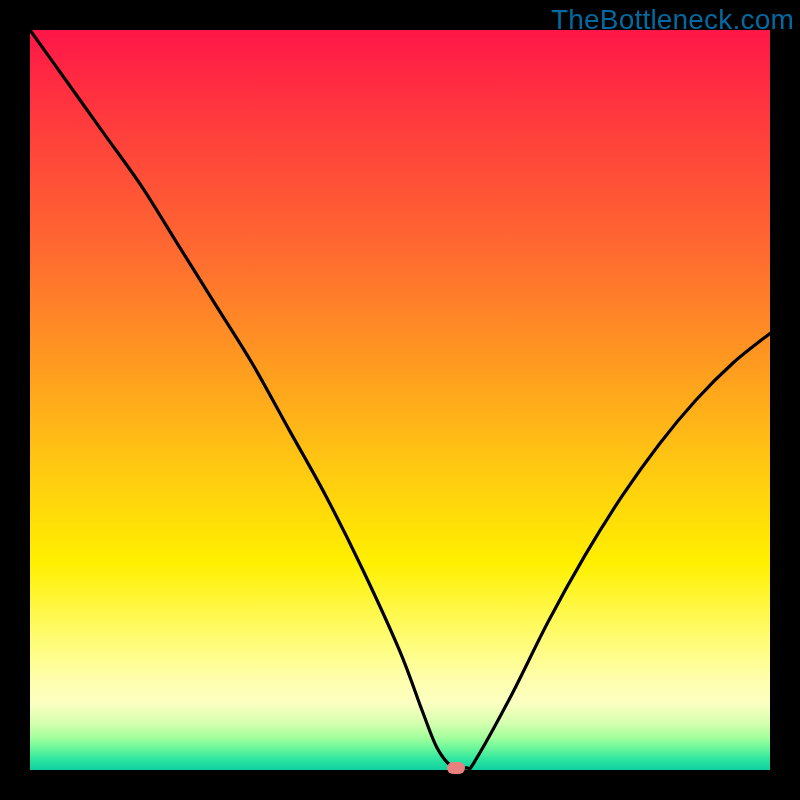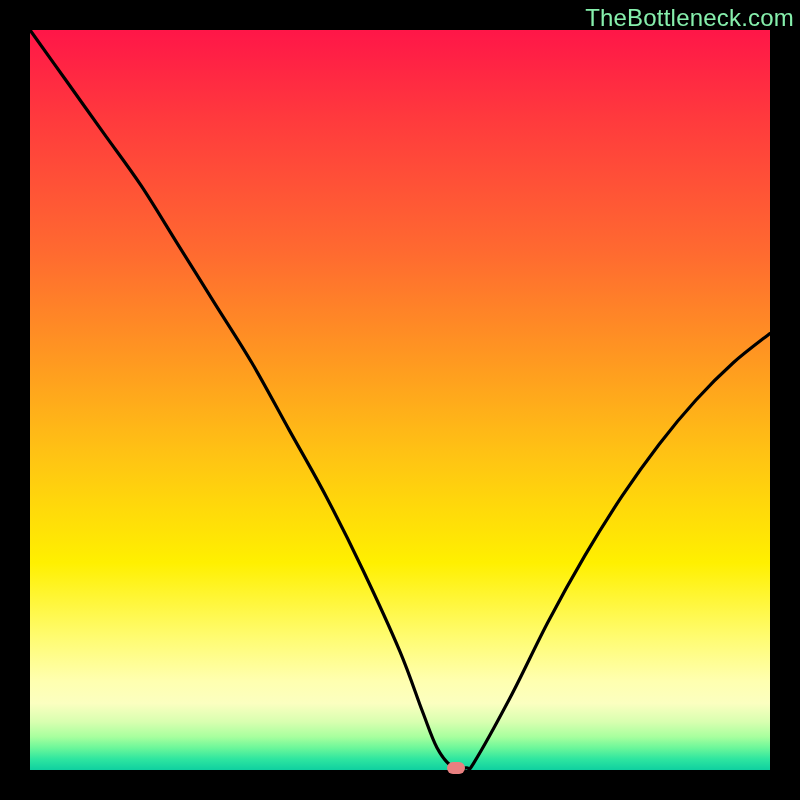--- a/index.html
+++ b/index.html
@@ -47,22 +47,22 @@
     left: 0;
     top: 0;
     width: 740px;
     height: 740px;
     overflow: visible;
   }
   .attribution {
     position: absolute;
     top: 4px;
     right: 6px;
-    color: #86efac;
-    font-size: 24px;
+    color: #0369a1;
+    font-size: 28px;
     letter-spacing: 0.2px;
     user-select: none;
   }
   .marker {
     position: absolute;
     width: 18px;
     height: 12px;
     border-radius: 6px;
     background: #e98080;
     transform: translate(-50%, -50%);

